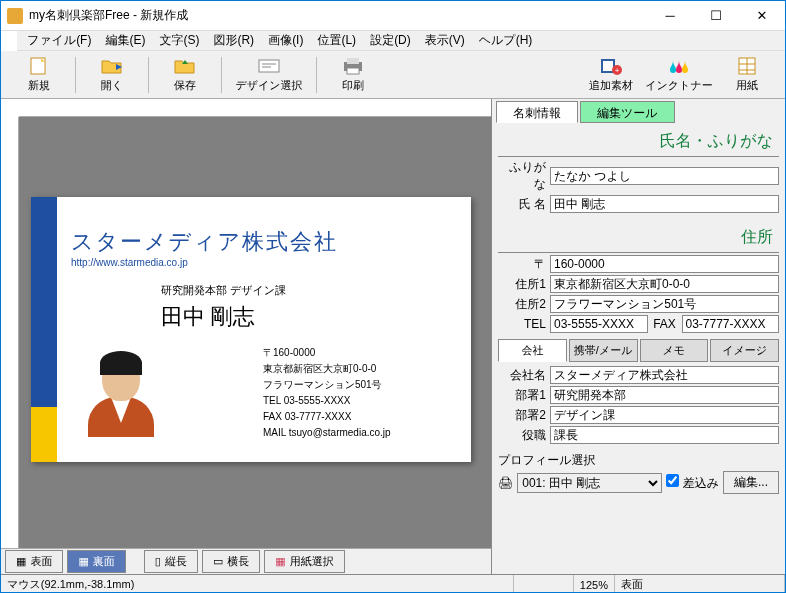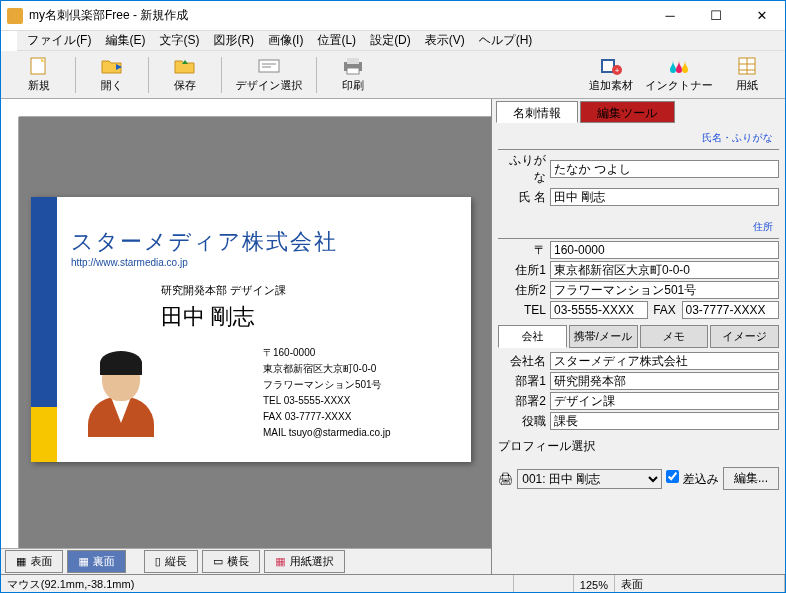--- a/index.html
+++ b/index.html
@@ -34,34 +34,34 @@
 .photo .head { width: 38px; height: 46px; background: #e8c098; border-radius: 50% 50% 45% 45%; position: absolute; left: 16px; top: 8px; }
 .photo .hair { width: 42px; height: 24px; background: #1a1a1a; border-radius: 50% 50% 0 0; position: absolute; left: 14px; top: 4px; }
 .photo .body { width: 66px; height: 40px; background: #c05020; border-radius: 28px 28px 0 0; position: absolute; left: 2px; top: 50px; }
 .photo .collar { width: 20px; height: 26px; background: #fff; position: absolute; left: 25px; top: 50px; clip-path: polygon(0 0,100% 0,50% 100%); }
 .bottom-tabs { height: 26px; display: flex; align-items: center; padding: 2px 4px; gap: 4px; background: #f0f0f0; border-top: 1px solid #aaa; }
 .bottom-tabs .bt { padding: 3px 10px; border: 1px solid #888; background: #eee; display: flex; align-items: center; gap: 4px; font-size: 11px; }
 .bottom-tabs .bt.active { background: #5878b8; color: #fff; }
 .bottom-tabs .bsep { width: 10px; }
 .right { width: 294px; background: #f0f0f0; border-left: 1px solid #888; display: flex; flex-direction: column; padding: 2px 4px; }
 .rtabs { display: flex; height: 22px; }
-.rtab { padding: 3px 16px; border: 1px solid #888; background: #b91c1c; font-size: 12px; margin-right: 2px; }
+.rtab { padding: 3px 16px; border: 1px solid #888; background: #86efac; font-size: 12px; margin-right: 2px; }
 .rtab.active { background: #fff; border-bottom: 1px solid #fff; }
 .panel { flex: 1; background: #f0f0f0; padding: 4px 2px; overflow: hidden; }
-.section-hdr { text-align: right; padding: 4px 6px; font-size: 10px; color: #1d4ed8; border-bottom: 1px solid #888; }
+.section-hdr { text-align: right; padding: 4px 6px; font-size: 16px; color: #15803d; border-bottom: 1px solid #888; }
 .row { display: flex; align-items: center; margin: 2px 0; gap: 4px; }
 .row .lbl { width: 48px; text-align: right; font-size: 12px; }
 .row input[type=text] { flex: 1; height: 18px; border: 1px solid #888; background: #fff; padding: 0 3px; font-size: 12px; font-family: inherit; }
 .row .half { width: 94px; }
 .row .faxlbl { width: 26px; text-align: center; }
 .subtabs { display: flex; margin-top: 6px; gap: 2px; }
 .subtab { flex: 1; text-align: center; padding: 3px 0; background: #ddd; border: 1px solid #888; font-size: 11px; }
 .subtab.active { background: #fff; border-bottom-color: #fff; }
 .profile { margin-top: auto; padding-top: 6px; }
-.profile .plabel { font-size: 12px; margin-bottom: 12px; }
+.profile .plabel { font-size: 12px; margin-bottom: 2px; }
 .profile .prow { display: flex; align-items: center; gap: 4px; }
 .profile select { flex: 1; height: 20px; font-size: 12px; border: 1px solid #888; }
 .profile .btn { padding: 2px 10px; border: 1px solid #888; background: #eee; }
 .statusbar { height: 20px; display: flex; align-items: center; border-top: 1px solid #888; background: #f0f0f0; font-size: 11px; }
 .statusbar .cell { padding: 0 6px; border-right: 1px solid #bbb; height: 100%; display: flex; align-items: center; }
 svg { display: block; }
 </style>
 </head>
 <body>
 

